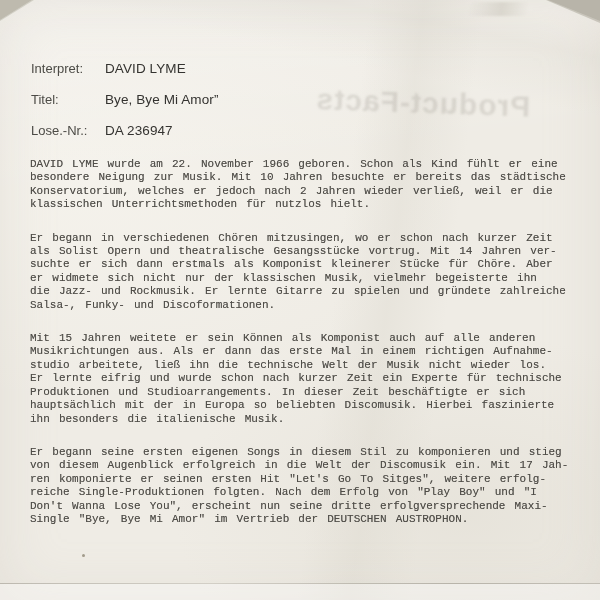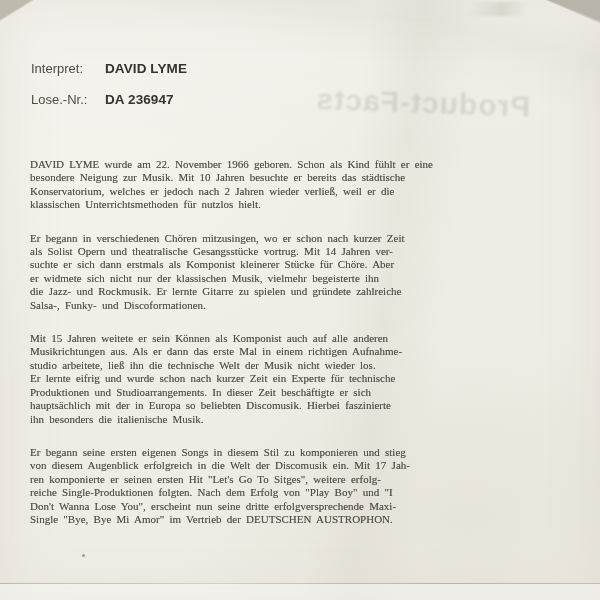--- a/index.html
+++ b/index.html
@@ -75,32 +75,32 @@
     display: flex;
     margin-bottom: 17px;
     font-size: 13px;
     line-height: 14px;
   }
   .header .label {
     width: 74px;
     color: #4c4b46;
   }
   .header .value {
-    font-weight: bold;
+    font-weight: normal;
     font-size: 13.5px;
     color: #343330;
     letter-spacing: 0.1px;
   }
   
   .bio {
     position: absolute;
     left: 30px;
     top: 158px;
     width: 555px;
-    font-family: Liberation Serif, serif;
+    font-family: Liberation Mono, monospace;
     font-size: 11px;
     line-height: 13.4px;
     word-spacing: 2.5px;
     color: #4f4d48;
     text-shadow: 0 0 0.5px rgba(79,77,72,0.55);
   }
   .bio p {
     margin: 0 0 20px 0;
     white-space: pre;
   }
@@ -153,20 +153,24 @@
   <div class="corner tl"></div>
   <div class="corner tr"></div>
   <div class="crease-top"></div>
 
   <div class="ghost">Product-Facts</div>
 
   <div class="header">
     <div class="row">
       <span class="label">Interpret:</span>
       <span class="value">DAVID LYME</span>
+    </div>
+    <div class="row">
+      <span class="label">Titel:</span>
+      <span class="value">Bye, Bye Mi Amor”</span>
     </div>
     <div class="row">
       <span class="label">Lose.-Nr.:</span>
       <span class="value">DA 236947</span>
     </div>
   </div>
 
   <div class="bio">
     <p>DAVID LYME wurde am 22. November 1966 geboren. Schon als Kind fühlt er eine
 besondere Neigung zur Musik. Mit 10 Jahren besuchte er bereits das städtische

